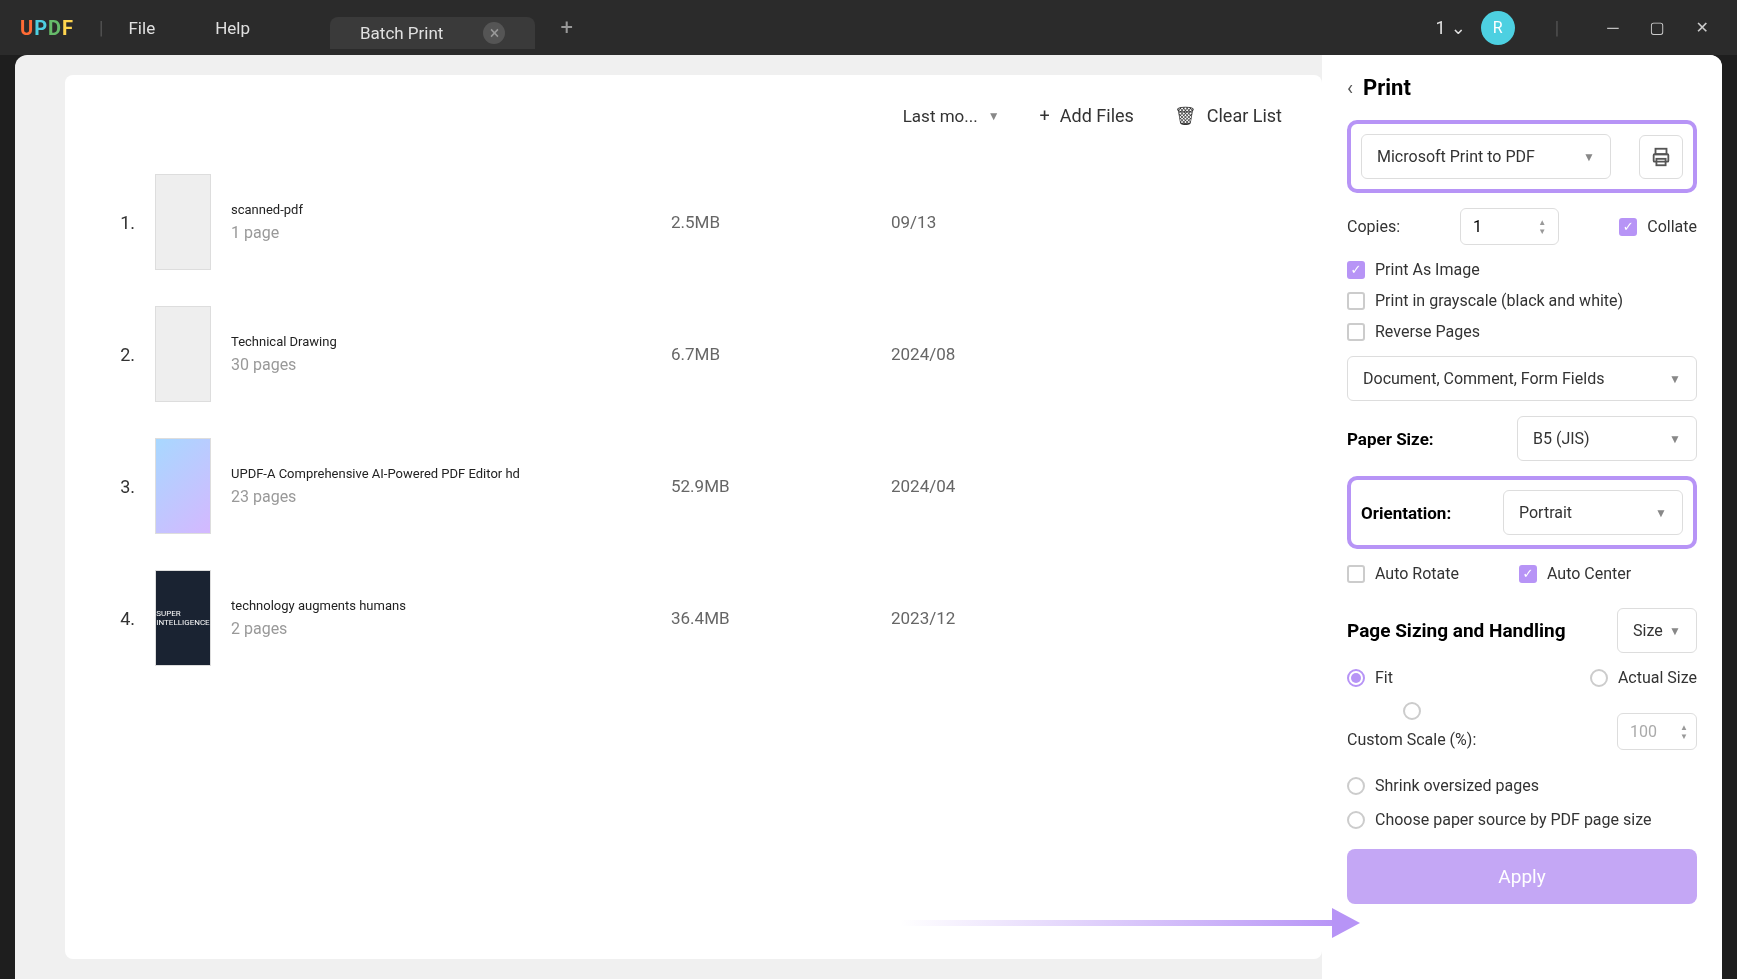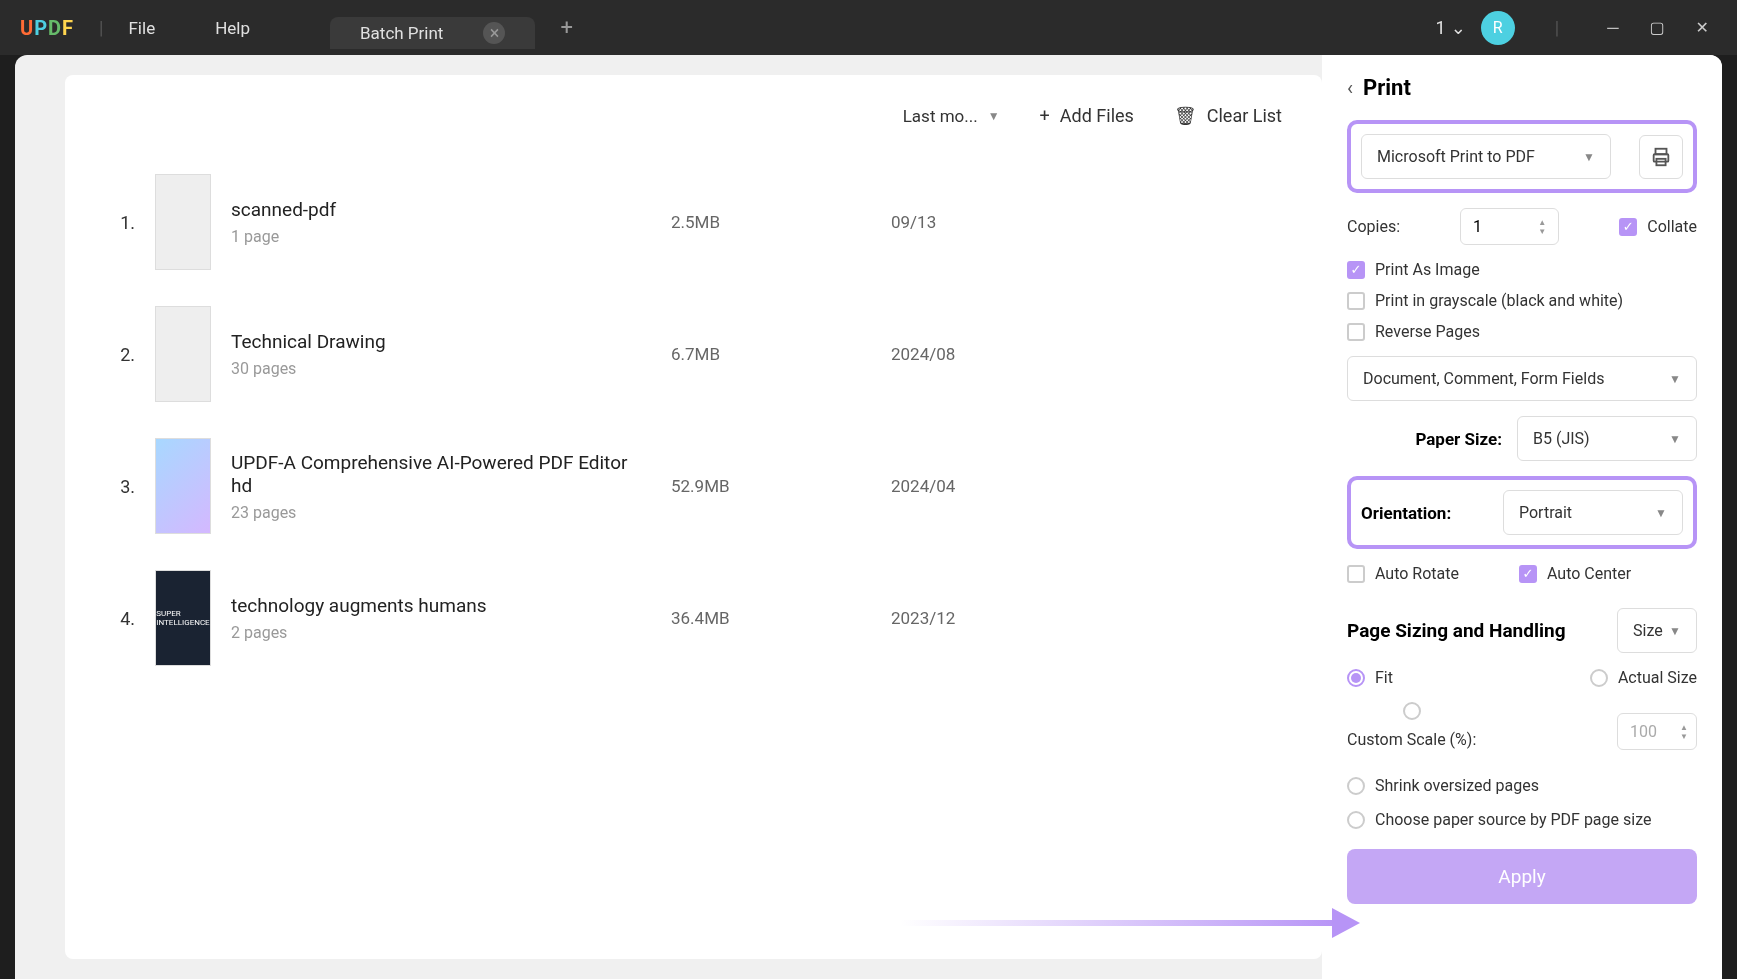--- a/index.html
+++ b/index.html
@@ -30,21 +30,21 @@
 .sort-dd { color: #333; display: flex; align-items: center; gap: 10px; cursor: pointer; font-size: 17px; }
 .tool-btn { display: flex; align-items: center; gap: 10px; color: #333; cursor: pointer; font-size: 18px; }
 
 
 .file-row { display: flex; align-items: center; padding: 18px 0; gap: 20px; }
 .row-num { width: 30px; text-align: right; color: #333; font-size: 18px; }
 .thumb { width: 56px; height: 96px; background: #eee; border: 1px solid #ddd; display: flex; align-items: center; justify-content: center; font-size: 10px; color: #999; overflow: hidden; }
 .thumb.blue { background: linear-gradient(135deg, #a8d8ff, #d4b8ff); }
 .thumb.dark { background: #1a2332; color: #fff; font-size: 8px; padding: 4px; }
 .file-info { flex: 0 0 420px; }
-.file-name { font-size: 19px; color: #222; margin-bottom: 6px; }
+.file-name { font-size: 13px; color: #222; margin-bottom: 6px; }
 .file-pages { font-size: 16px; color: #999; }
 .file-size { flex: 0 0 200px; color: #666; font-size: 17px; }
 .file-date { flex: 0 0 150px; color: #666; font-size: 17px; }
 
 
 .sidebar { width: 400px; background: #fff; padding: 20px 25px; overflow-y: auto; }
 .panel-header { display: flex; align-items: center; gap: 10px; margin-bottom: 20px; }
 .back-arrow { cursor: pointer; font-size: 20px; color: #555; }
 .panel-title { font-size: 22px; font-weight: bold; }
 .highlight-box { border: 4px solid #b794f6; border-radius: 10px; padding: 10px; margin-bottom: 15px; }
@@ -210,21 +210,21 @@
     <div class="cb">
       <div class="cb-box"></div>
       <span>Reverse Pages</span>
     </div>
 
     <div class="dd" style="margin:15px 0;">
       <span>Document, Comment, Form Fields</span>
       <span class="dd-arrow">▼</span>
     </div>
 
-    <div class="row" style="justify-content:flex-end;gap:15px;">
+    <div class="row" style="justify-content:space-between;">
       <span class="bold-label">Paper Size:</span>
       <div class="dd" style="flex:0 0 180px;">
         <span>B5 (JIS)</span>
         <span class="dd-arrow">▼</span>
       </div>
     </div>
 
     <div class="highlight-box">
       <div class="row" style="justify-content:space-between;margin-bottom:0;">
         <span class="bold-label">Orientation:</span>

